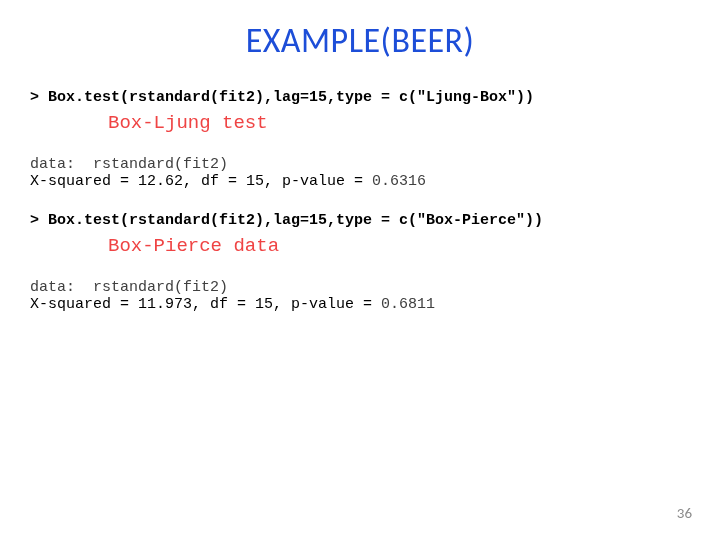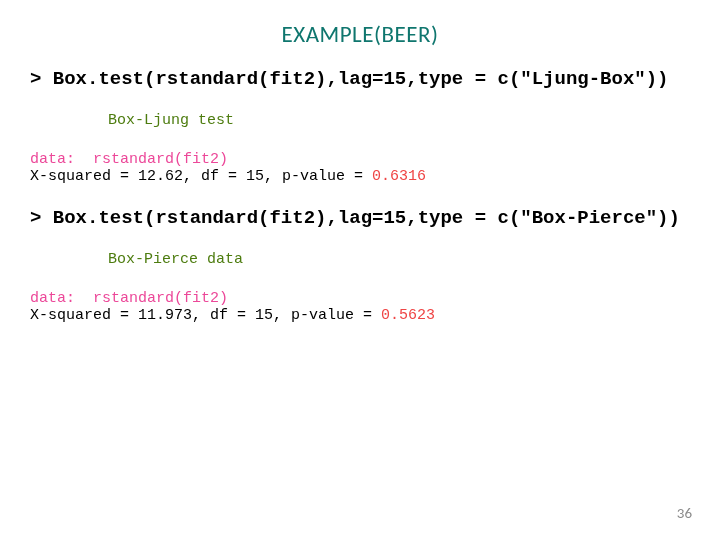--- a/index.html
+++ b/index.html
@@ -11,59 +11,59 @@
     body {
       width: 720px;
       height: 540px;
       background: #ffffff;
       font-family: 'Courier New', Courier, monospace;
       position: relative;
       padding: 20px 30px;
     }
     .title {
       font-family: Calibri, 'Segoe UI', Arial, sans-serif;
-      font-size: 23px;
+      font-size: 34px;
       font-weight: 400;
       text-align: center;
-      color: #0f766e;
-      margin-bottom: 20px;
+      color: #1d4ed8;
+      margin-bottom: 28px;
       letter-spacing: 0.5px;
     }
     .code-line {
       font-family: 'Courier New', Courier, monospace;
-      font-size: 19px;
+      font-size: 15px;
       font-weight: bold;
       color: #000;
       margin-bottom: 4px;
       white-space: pre;
     }
     .test-name {
       font-family: 'Courier New', Courier, monospace;
-      font-size: 15px;
-      color: #4d7c0f;
-      margin-top: 22px;
+      font-size: 19px;
+      color: #ef4444;
+      margin-top: 6px;
       margin-bottom: 22px;
       padding-left: 78px;
       white-space: pre;
     }
     .data-line {
       font-family: 'Courier New', Courier, monospace;
       font-size: 15px;
-      color: #ec4899;
+      color: #404040;
       white-space: pre;
     }
     .result-line {
       font-family: 'Courier New', Courier, monospace;
       font-size: 15px;
       color: #000;
       margin-bottom: 22px;
       white-space: pre;
     }
     .pvalue {
-      color: #ef4444;
+      color: #404040;
     }
     .page-number {
       position: absolute;
       bottom: 18px;
       right: 28px;
       font-family: Calibri, Arial, sans-serif;
       font-size: 15px;
       color: #8a8a8a;
     }
   </style>
@@ -79,15 +79,15 @@
 <div class="data-line">data:  rstandard(fit2)</div>
 
 <div class="result-line"><span>X-squared = 12.62, df = 15, p-value = </span><span class="pvalue">0.6316</span></div>
 
 <div class="code-line">&gt; Box.test(rstandard(fit2),lag=15,type = c("Box-Pierce"))</div>
 
 <div class="test-name">Box-Pierce data</div>
 
 <div class="data-line">data:  rstandard(fit2)</div>
 
-<div class="result-line"><span>X-squared = 11.973, df = 15, p-value = </span><span class="pvalue">0.5623</span></div>
+<div class="result-line"><span>X-squared = 11.973, df = 15, p-value = </span><span class="pvalue">0.6811</span></div>
 
 <div class="page-number">36</div>
 
 </body></html>

